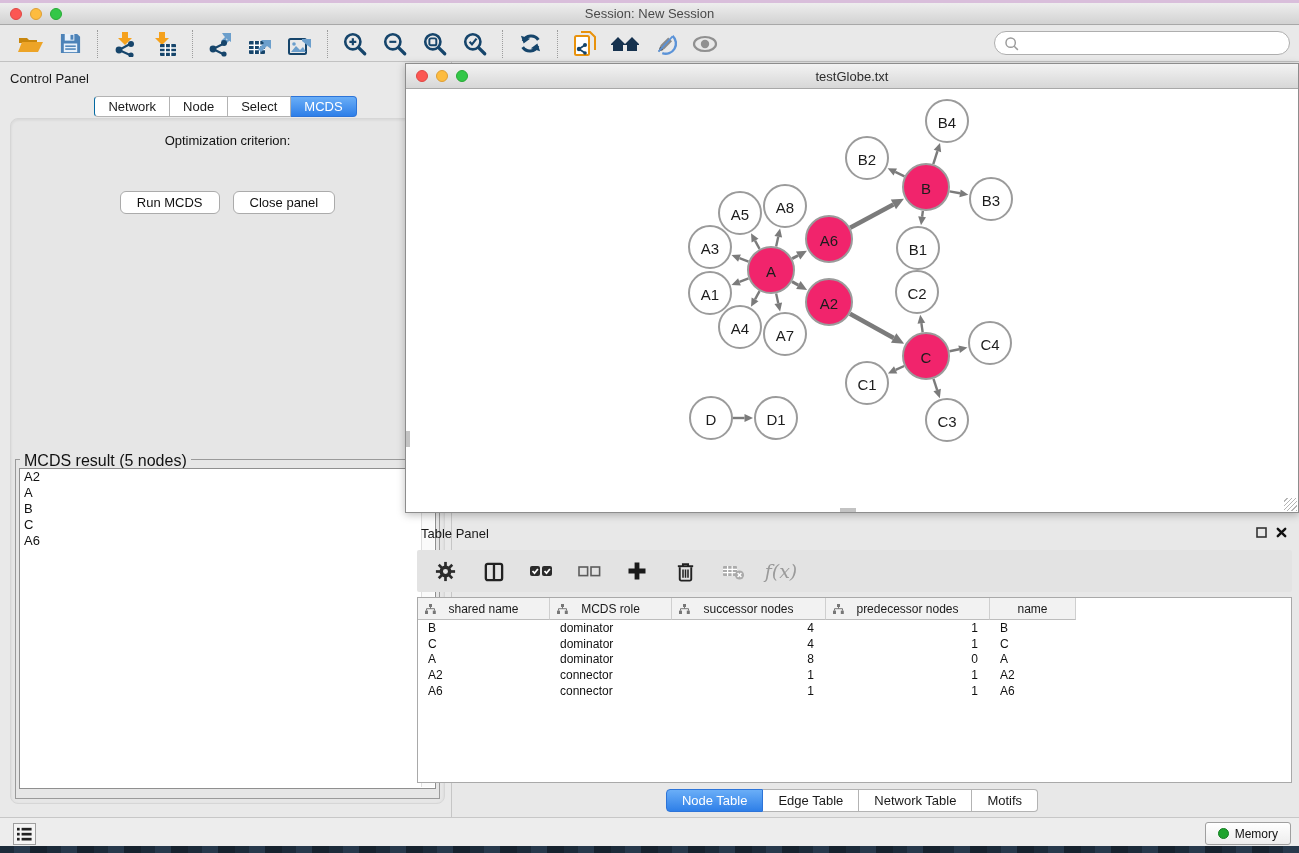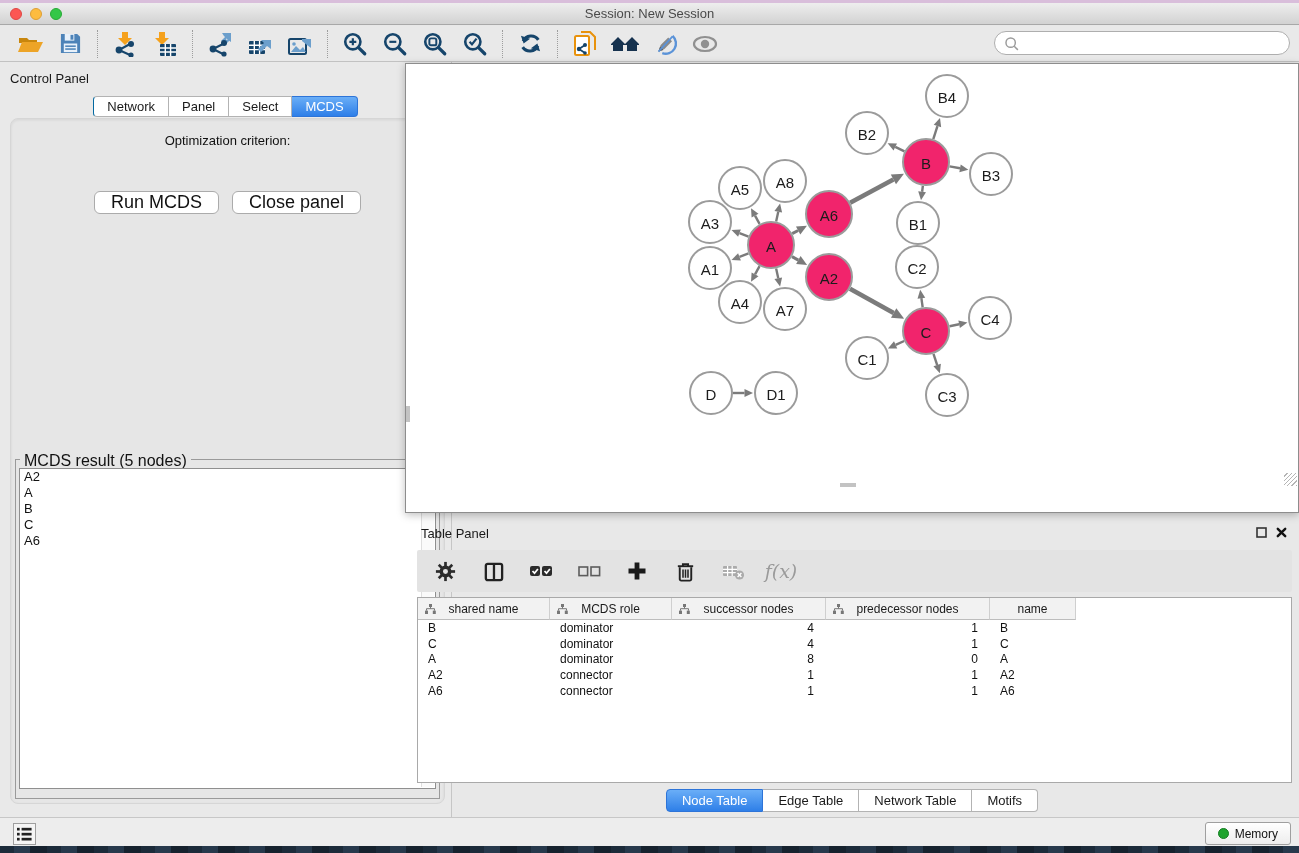--- a/index.html
+++ b/index.html
@@ -45,21 +45,21 @@
   .crit-select { position:absolute; left:33px; top:38px; width:314px; height:24px; background:#fff;
     border:1px solid #a9a9a9; border-radius:4px; display:flex; align-items:center; }
   .crit-select .val { flex:1; font-size:13px; color:#111; padding-left:8px; white-space:nowrap; }
   .stepper { width:19px; height:20px; margin-right:2px; border-radius:4px;
     background:linear-gradient(#6aaef7,#2e7fe8); display:flex; flex-direction:column;
     align-items:center; justify-content:center; gap:2px; }
   .tri-up { width:0; height:0; border-left:4px solid transparent; border-right:4px solid transparent; border-bottom:5px solid #fff; }
   .tri-dn { width:0; height:0; border-left:4px solid transparent; border-right:4px solid transparent; border-top:5px solid #fff; }
   .cp-buttons { position:absolute; left:0; right:0; top:72px; display:flex; justify-content:center; gap:13px; }
   .pushbtn { height:23px; background:#fff; border:1px solid #ababab; border-radius:6px;
-    font-size:18px; color:#111; padding:0 16px; font-family:"Liberation Sans",sans-serif; cursor:default; }
+    font-size:13px; color:#111; padding:0 16px; font-family:"Liberation Sans",sans-serif; cursor:default; }
   .result-box { position:absolute; left:4px; right:4px; top:340px; bottom:4px;
     border:1px solid #9a9a9a; background:#e6e6e6; }
   .result-box .legend { position:absolute; top:-8px; left:4px; background:#e6e6e6; padding:0 4px;
     font-size:16px; color:#111; }
   .result-list { position:absolute; left:3px; right:3px; top:8px; bottom:9px; background:#fff;
     border:1px solid #8f8f8f; overflow:hidden; }
   .result-list .item { font-size:13px; color:#111; line-height:16px; padding-left:4px; }
   .result-scroll { position:absolute; right:1px; top:1px; bottom:1px; width:13px;
     background:#fafafa; border-left:1px solid #dedede; }
 
@@ -274,21 +274,21 @@
       <span class="closebtn">
         <svg width="13" height="13" viewBox="0 0 14 14">
             <path d="M3 3l8 8M11 3l-8 8" stroke="#111" stroke-width="2.6" stroke-linecap="round"></path>
           </svg>
       </span>
     </div>
   </div>
   <div class="cp-tabs">
     <span class="seg" id="cp-tabseg">
         <button class="tabbtn">Network</button>
-        <button class="tabbtn">Panel</button>
+        <button class="tabbtn">Node</button>
         <button class="tabbtn">Select</button>
         <button class="tabbtn sel">MCDS</button>
       </span>
   </div>
   <div class="cp-inset">
     <div class="crit-label">Optimization criterion:</div>
     <div class="cp-buttons">
       <button class="pushbtn">Run MCDS</button>
       <button class="pushbtn">Close panel</button>
     </div>
@@ -300,20 +300,28 @@
           <div class="item">A</div>
           <div class="item">B</div>
           <div class="item">C</div>
           <div class="item">A6</div>
         </div>
     </div>
   </div>
 </div>
 
 <div class="net-window">
+  <div class="net-titlebar">
+    <div class="lights">
+      <span class="light red"></span>
+      <span class="light yellow"></span>
+      <span class="light green"></span>
+    </div>
+    <span class="title">testGlobe.txt</span>
+  </div>
   <div class="net-canvas">
     <svg id="graph-svg" width="892" height="423">
         <line x1="353.5334732741604" y1="159.91638634281102" x2="349.04981632766453" y2="151.67224292506054" stroke="#7B7B7B" stroke-width="2.4"></line>
         <polygon points="344.98875477892966,144.2051297548061 352.48468838598154,149.8041546126425 345.6149442693475,153.5403312374786" fill="#7B7B7B"></polygon>
         <line x1="370.12872509133035" y1="157.5543995824897" x2="372.26854831762887" y2="147.77235054798223" stroke="#7B7B7B" stroke-width="2.4"></line>
         <polygon points="374.08497178747507,139.46870040011402 376.0882273856483,148.60790534411146 368.44886924960946,146.936795751853" fill="#7B7B7B"></polygon>
         <line x1="342.543265126549" y1="172.53270652312503" x2="333.47446452140446" y2="169.1133226883984" stroke="#7B7B7B" stroke-width="2.4"></line>
         <polygon points="325.5210375870572,166.11448958200518 334.85392775034535,165.45474629859868 332.09500129246356,172.77189907819812" fill="#7B7B7B"></polygon>
         <line x1="342.543265126549" y1="189.46729347687497" x2="333.47446452140446" y2="192.8866773116016" stroke="#7B7B7B" stroke-width="2.4"></line>
         <polygon points="325.5210375870572,195.88551041799482 332.09500129246356,189.22810092180188 334.85392775034535,196.54525370140132" fill="#7B7B7B"></polygon>

